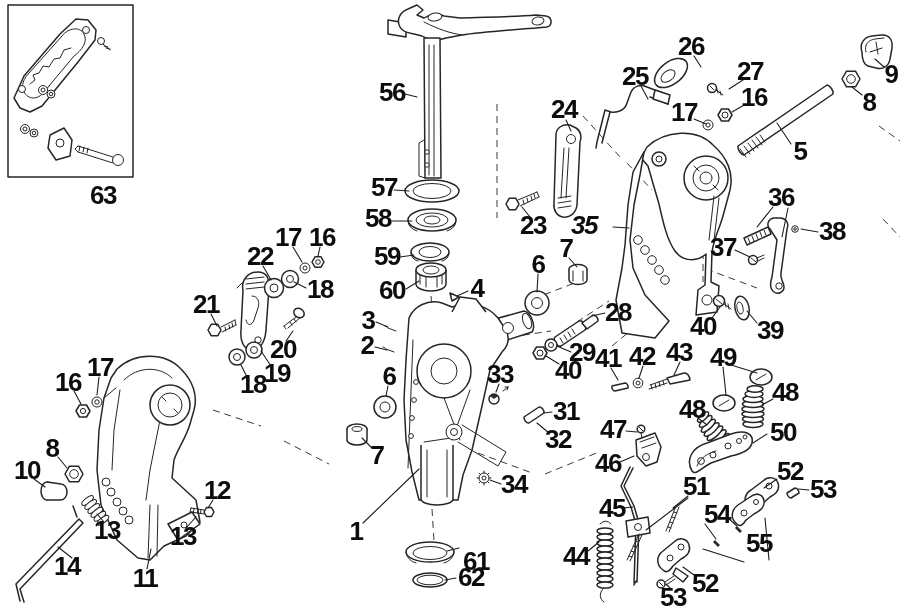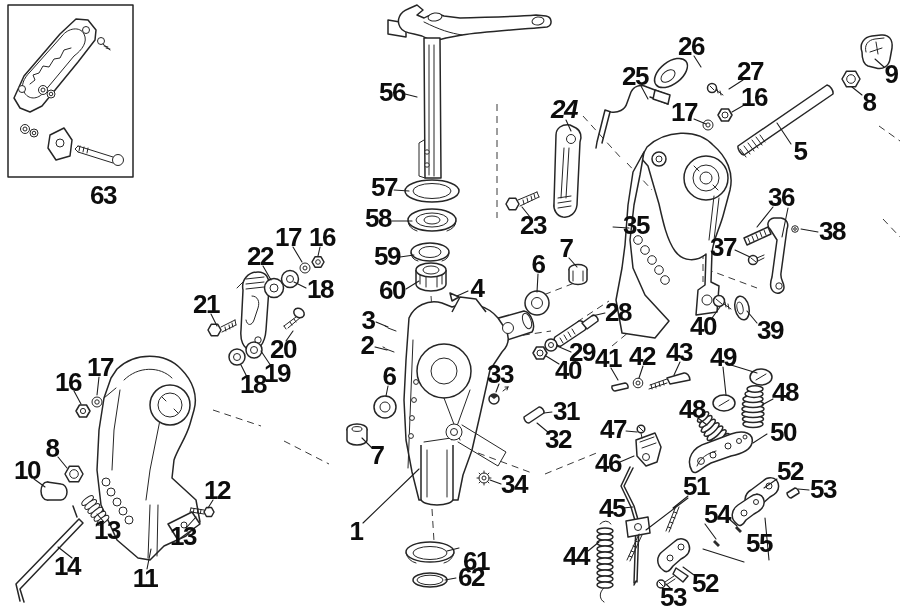--- a/index.html
+++ b/index.html
@@ -435,32 +435,32 @@
       <div class="callout" style="left: 684px; top: 113px;">17</div>
       <div class="callout" style="left: 288px; top: 238px;">17</div>
       <div class="callout" style="left: 100px; top: 368px;">17</div>
       <div class="callout" style="left: 320px; top: 290px;">18</div>
       <div class="callout" style="left: 253px; top: 385px;">18</div>
       <div class="callout" style="left: 277px; top: 374px;">19</div>
       <div class="callout" style="left: 283px; top: 350px;">20</div>
       <div class="callout" style="left: 206px; top: 305px;">21</div>
       <div class="callout" style="left: 260px; top: 257px;">22</div>
       <div class="callout" style="left: 533px; top: 226px;">23</div>
-      <div class="callout" style="left: 564px; top: 110px; font-style: italic;">24</div>
+      <div class="callout" style="left: 564px; top: 110px;">24</div>
       <div class="callout" style="left: 635px; top: 77px;">25</div>
       <div class="callout" style="left: 691px; top: 47px;">26</div>
       <div class="callout" style="left: 750px; top: 72px;">27</div>
       <div class="callout" style="left: 618px; top: 313px;">28</div>
       <div class="callout" style="left: 582px; top: 353px;">29</div>
       <div class="callout" style="left: 568px; top: 371px;">40</div>
       <div class="callout" style="left: 566px; top: 412px;">31</div>
       <div class="callout" style="left: 558px; top: 440px;">32</div>
       <div class="callout" style="left: 500px; top: 375px;">33</div>
       <div class="callout" style="left: 514px; top: 485px;">34</div>
-      <div class="callout" style="left: 636px; top: 226px;">35</div>
+      <div class="callout" style="left: 584px; top: 226px; font-style: italic;">35</div>
       <div class="callout" style="left: 781px; top: 198px;">36</div>
       <div class="callout" style="left: 723px; top: 248px;">37</div>
       <div class="callout" style="left: 832px; top: 232px;">38</div>
       <div class="callout" style="left: 770px; top: 331px;">39</div>
       <div class="callout" style="left: 703px; top: 327px;">40</div>
       <div class="callout" style="left: 608px; top: 359px;">41</div>
       <div class="callout" style="left: 642px; top: 357px;">42</div>
       <div class="callout" style="left: 679px; top: 353px;">43</div>
       <div class="callout" style="left: 576px; top: 557px;">44</div>
       <div class="callout" style="left: 612px; top: 509px;">45</div>

